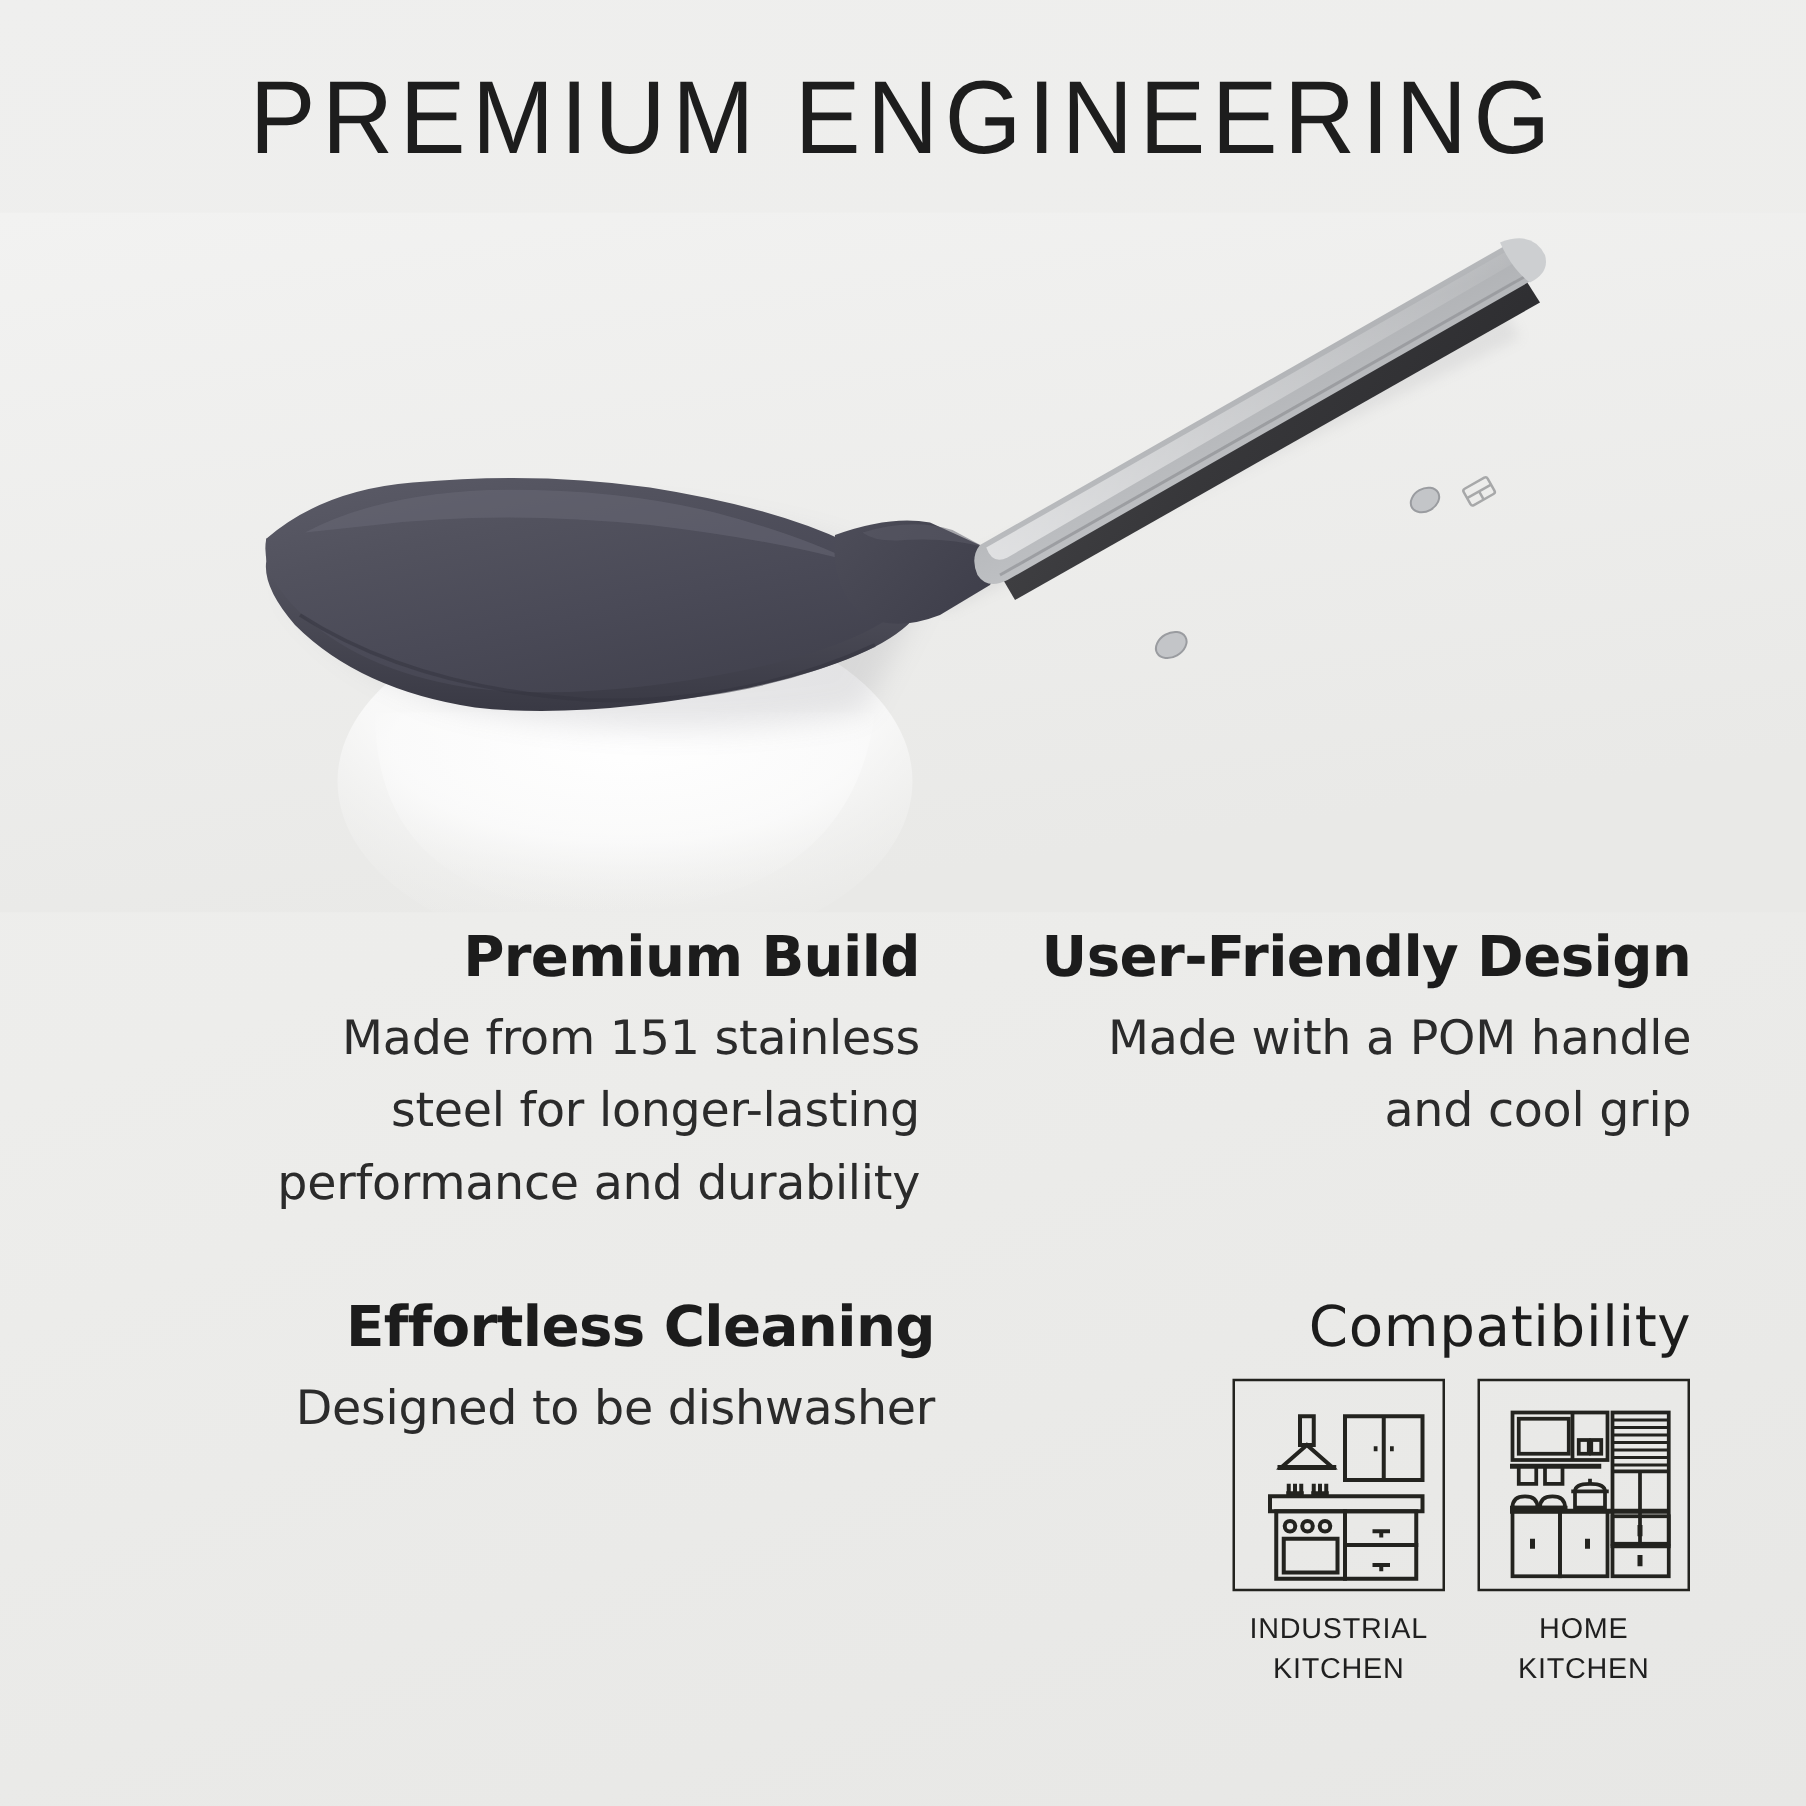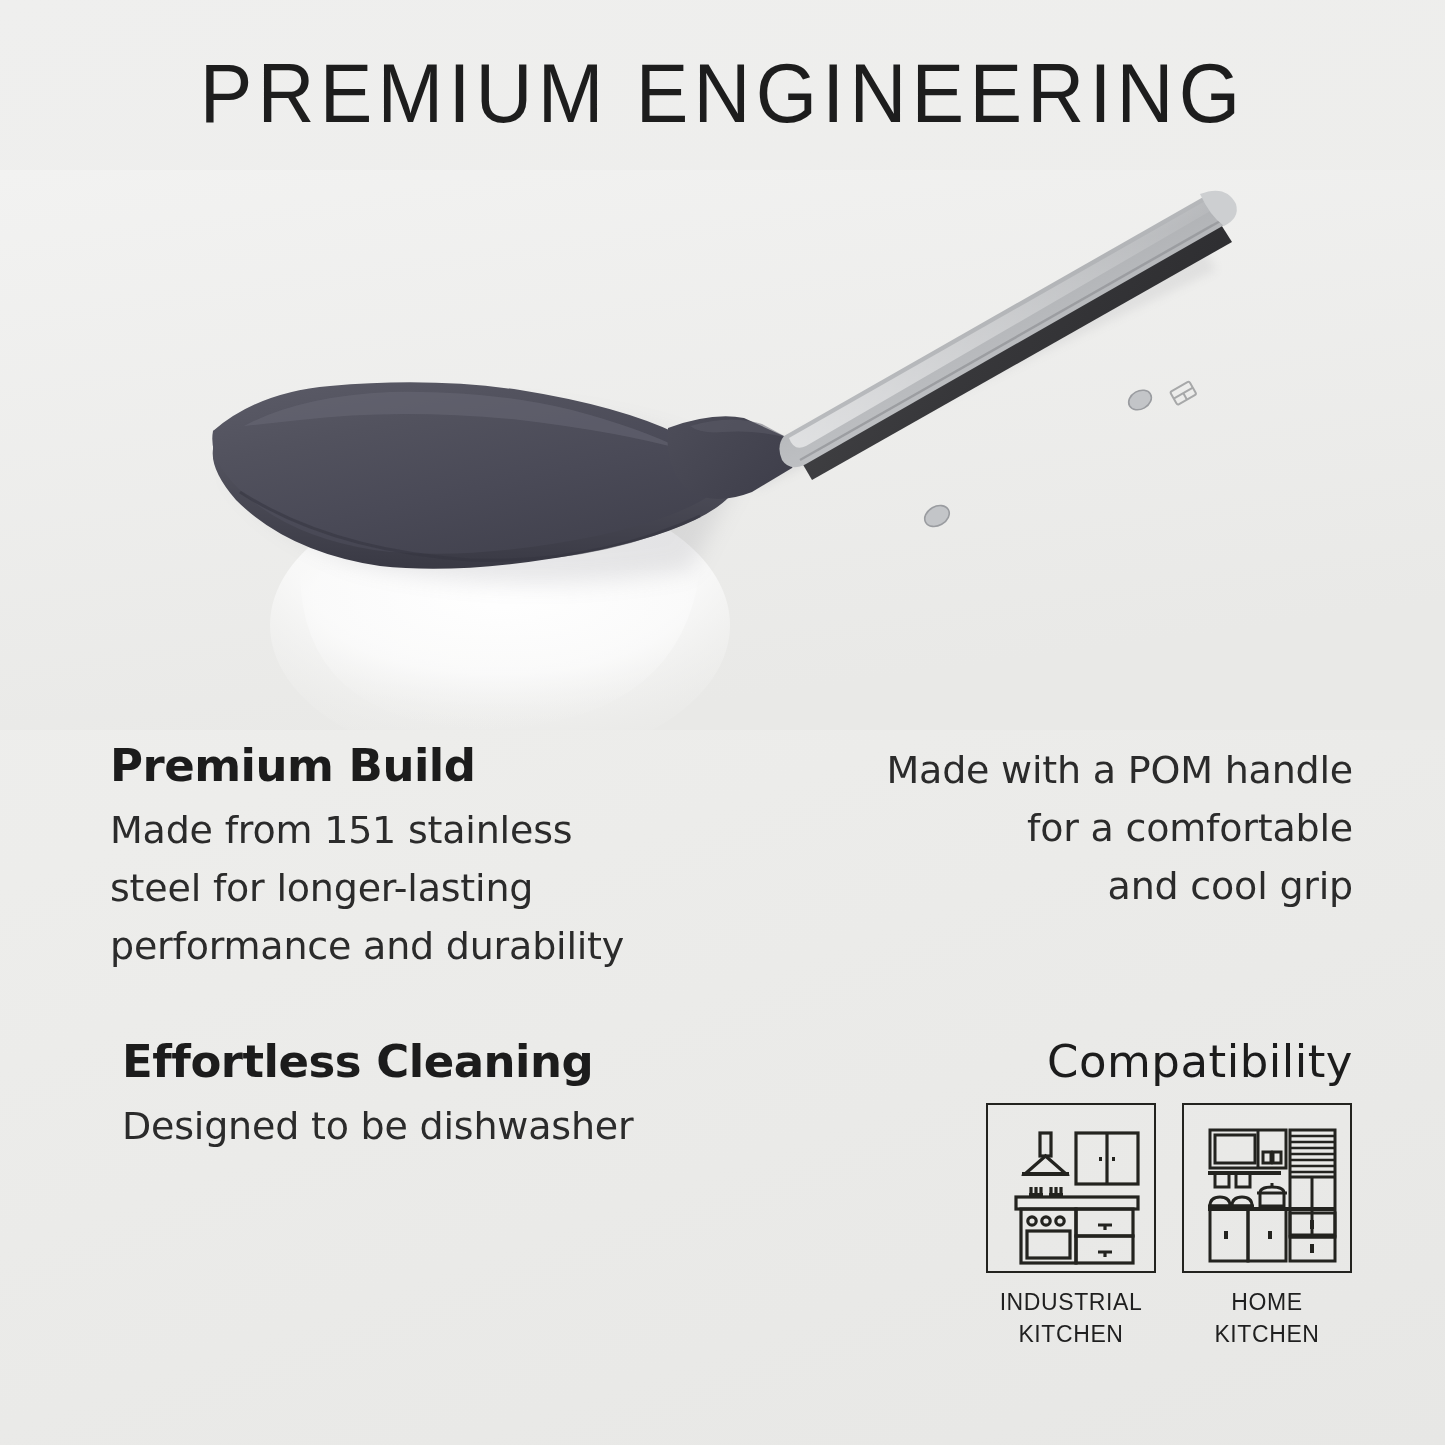--- a/index.html
+++ b/index.html
@@ -52,21 +52,21 @@
     left: 0;
     top: 0;
     width: 1445px;
     height: 560px;
   }
 
   
   .feature {
     position: absolute;
   }
-  .feature.left  { left: 110px;  width: 640px; text-align: left; }
+  .feature.left  { left: 96px;  width: 640px; text-align: right; }
   .feature.right { right: 92px; width: 620px; text-align: right; }
 
   .feat-title {
     font-family: "DejaVu Sans", sans-serif;
     font-weight: 700;
     font-size: 45px;
     color: #1c1c1c;
     letter-spacing: -0.5px;
     line-height: 1.05;
     margin: 0 0 13px 0;
@@ -285,23 +285,23 @@
   <div class="feature left" id="feat-premium-build">
     <div class="feat-title">Premium Build</div>
     <div class="feat-body">
       <span>Made from 151 stainless</span>
       <span>steel for longer-lasting</span>
       <span>performance and durability</span>
     </div>
   </div>
 
   <div class="feature right" id="feat-user-friendly">
+    <div class="feat-title">User-Friendly Design</div>
     <div class="feat-body">
       <span>Made with a POM handle</span>
-      <span>for a comfortable</span>
       <span>and cool grip</span>
     </div>
   </div>
 
   <div class="feature left" id="feat-effortless">
     <div class="feat-title">Effortless Cleaning</div>
     <div class="feat-body">
       <span>Designed to be dishwasher</span>
     </div>
   </div>

